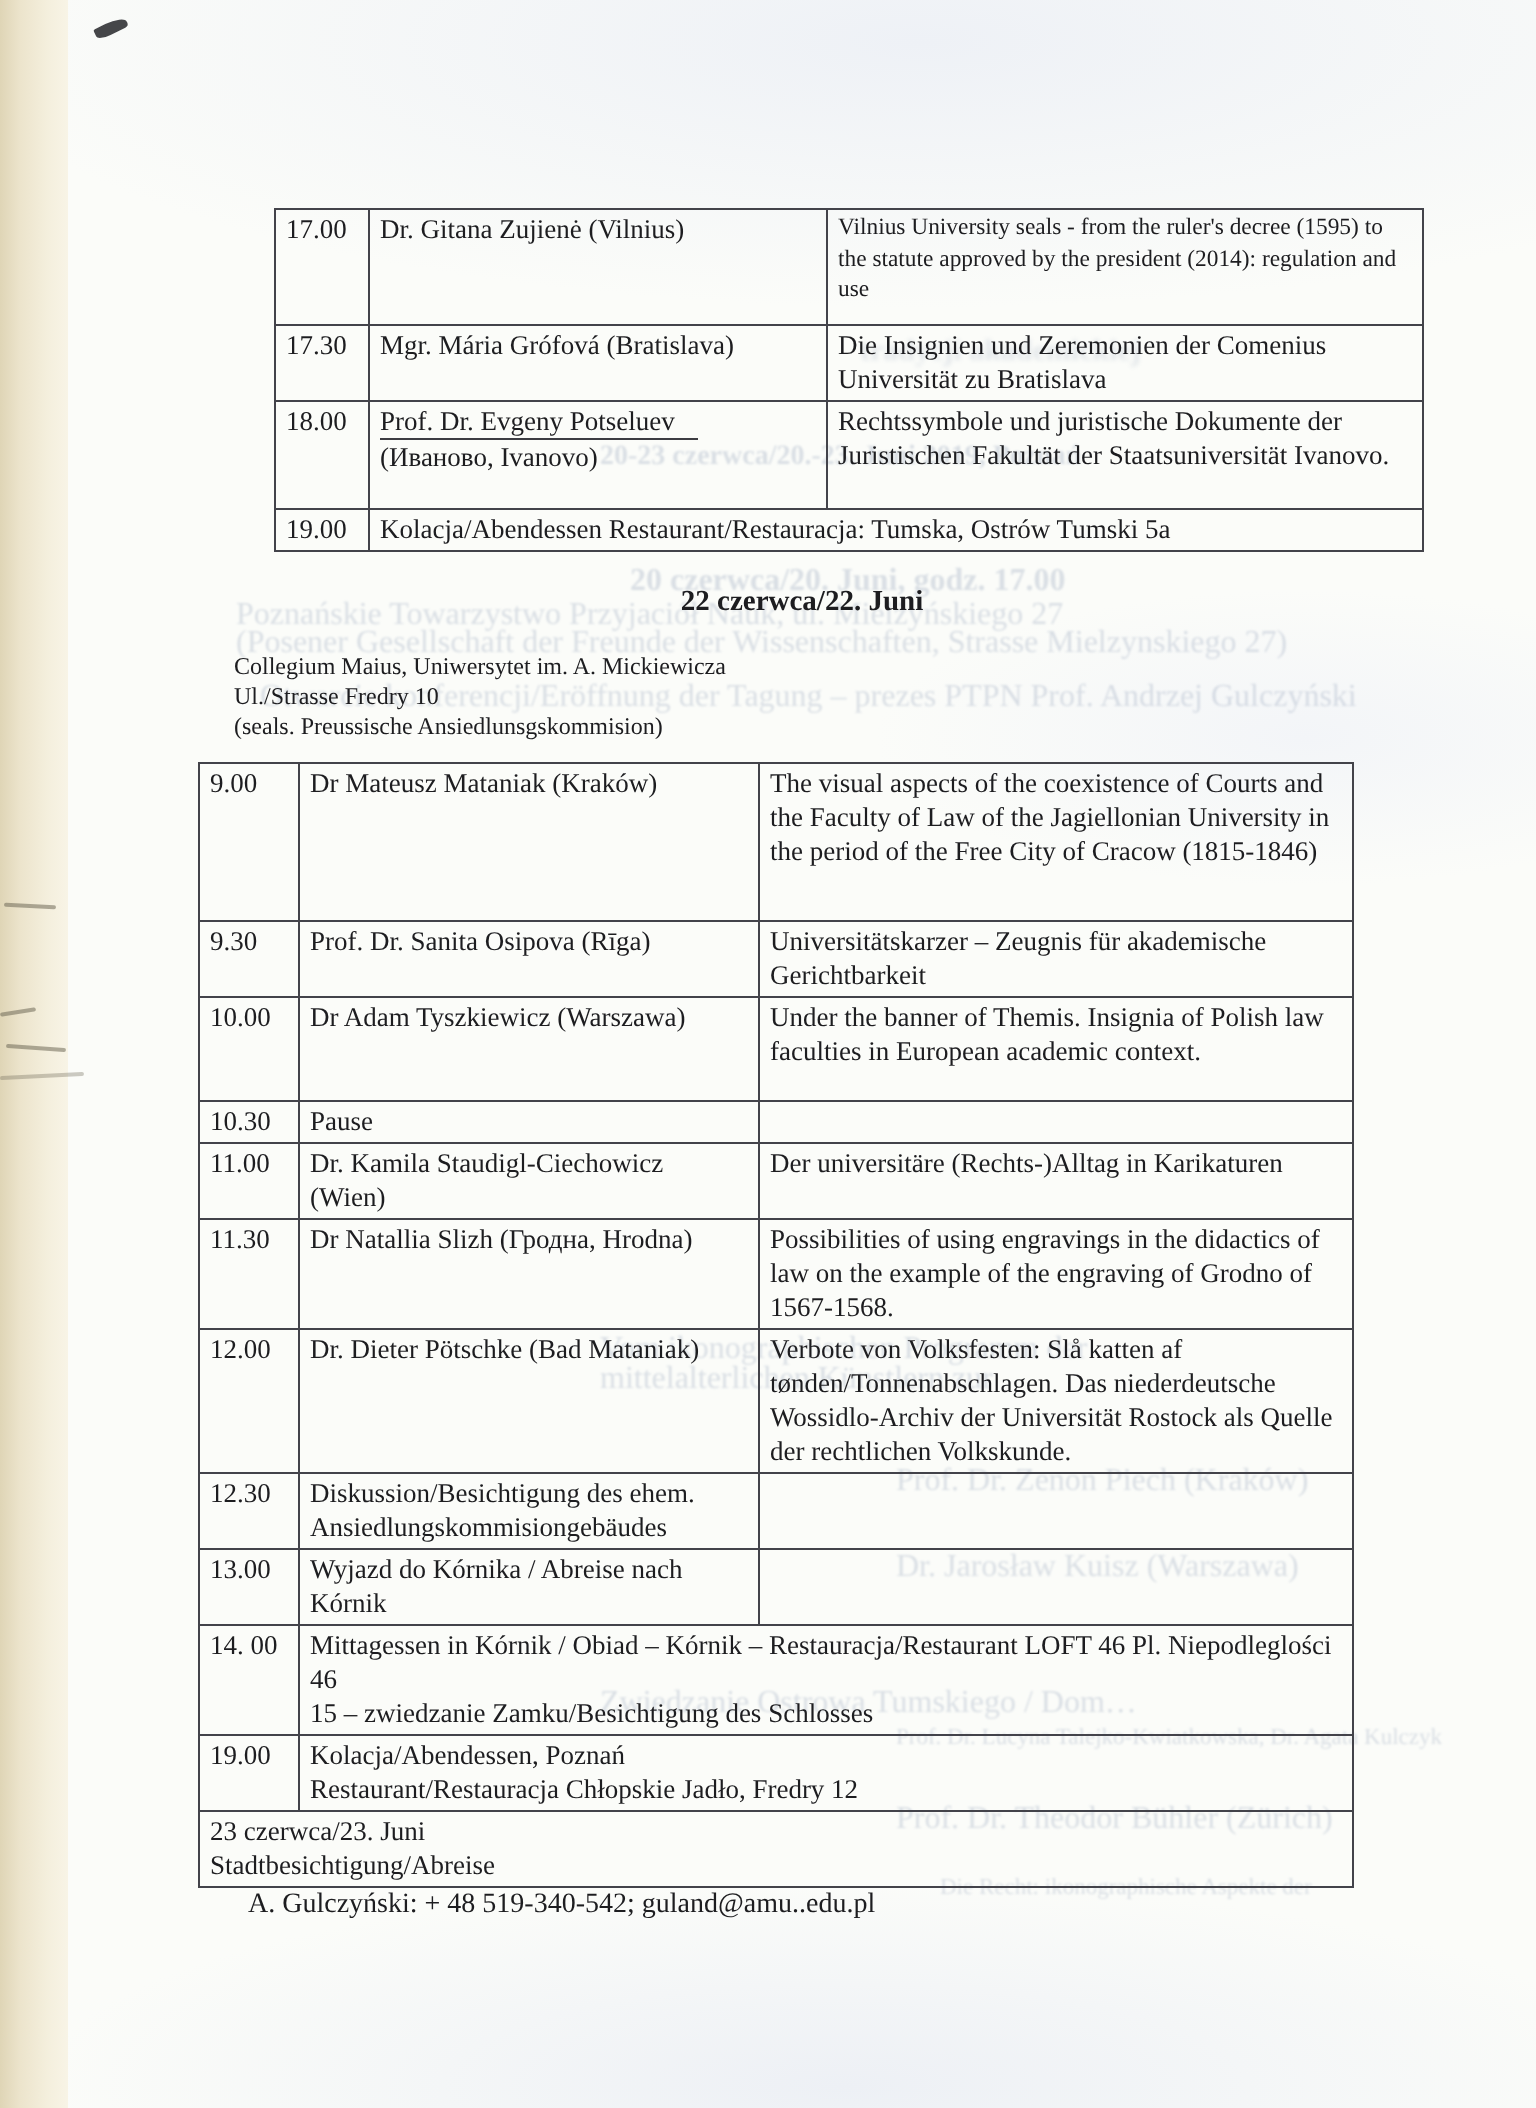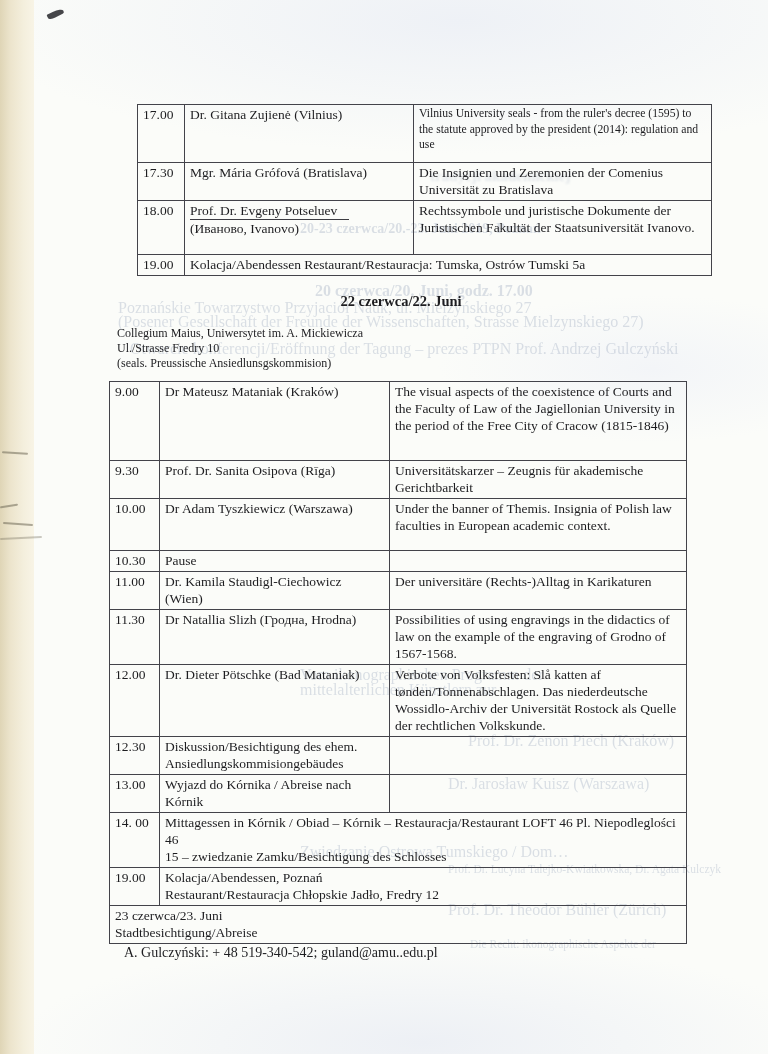--- a/index.html
+++ b/index.html
@@ -27,34 +27,34 @@
     font-size:16px;}
   .gb{font-weight:bold;}
   .g0{left:430px;top:168px;font-size:15px;opacity:.22;filter:blur(1px);}
   .g1{left:300px;top:221px;font-size:14px;text-align:right;}
   .g2{left:315px;top:282px;}
   .g3{left:118px;top:299px;}
   .g4{left:118px;top:313px;}
   .g5{left:130px;top:340px;}
   .g6{left:300px;top:666px;}
   .g7{left:300px;top:681px;}
-  .g8{left:448px;top:732px;margin-left:20px;}
+  .g8{left:448px;top:732px;}
   .g9{left:448px;top:775px;}
   .g10{left:300px;top:843px;}
   .g11{left:448px;top:863px;font-size:11.5px;}
   .g12{left:448px;top:901px;}
   .g13{left:470px;top:938px;font-size:11.5px;}
 
   
   table.sched{position:absolute;border-collapse:collapse;table-layout:fixed;
     font-size:13.5px;line-height:1.26;background:transparent;}
   table.sched td{border:1px solid #43434a;vertical-align:top;padding:1px 5px 2px 5px;
     overflow:hidden;}
   .t1{left:113px;top:104px;width:574px;margin-left:24px;}
-  .t2{left:109px;top:381px;width:577px;padding-left:48px;}
+  .t2{left:99px;top:381px;width:577px;padding-left:48px;}
   td.small-topic{font-size:11.7px;line-height:1.33;}
   .u{display:inline-block;border-bottom:1px solid #3c3c42;padding-right:12px;}
   .t1 .r1{height:58px;} .t1 .r2{height:34px;} .t1 .r3{height:54px;} .t1 .r4{height:19px;}
   .t2 .r1{height:79px;} .t2 .r2{height:33px;} .t2 .r3{height:52px;} .t2 .r4{height:17px;margin-top:24px;}
   .t2 .r5{height:35px;} .t2 .r6{height:53px;} .t2 .r7{height:71px;} .t2 .r8{height:35px;}
   .t2 .r9{height:36px;margin-top:28px;} .t2 .r10{height:52px;} .t2 .r11{height:35px;} .t2 .r12{height:35px;}
 
   .day-head{position:absolute;left:113px;top:293px;width:576px;text-align:center;
     font-weight:bold;font-size:14.5px;font-family:Liberation Serif, serif;}
   .venue{position:absolute;left:117px;top:326px;font-size:12px;line-height:1.26;}

